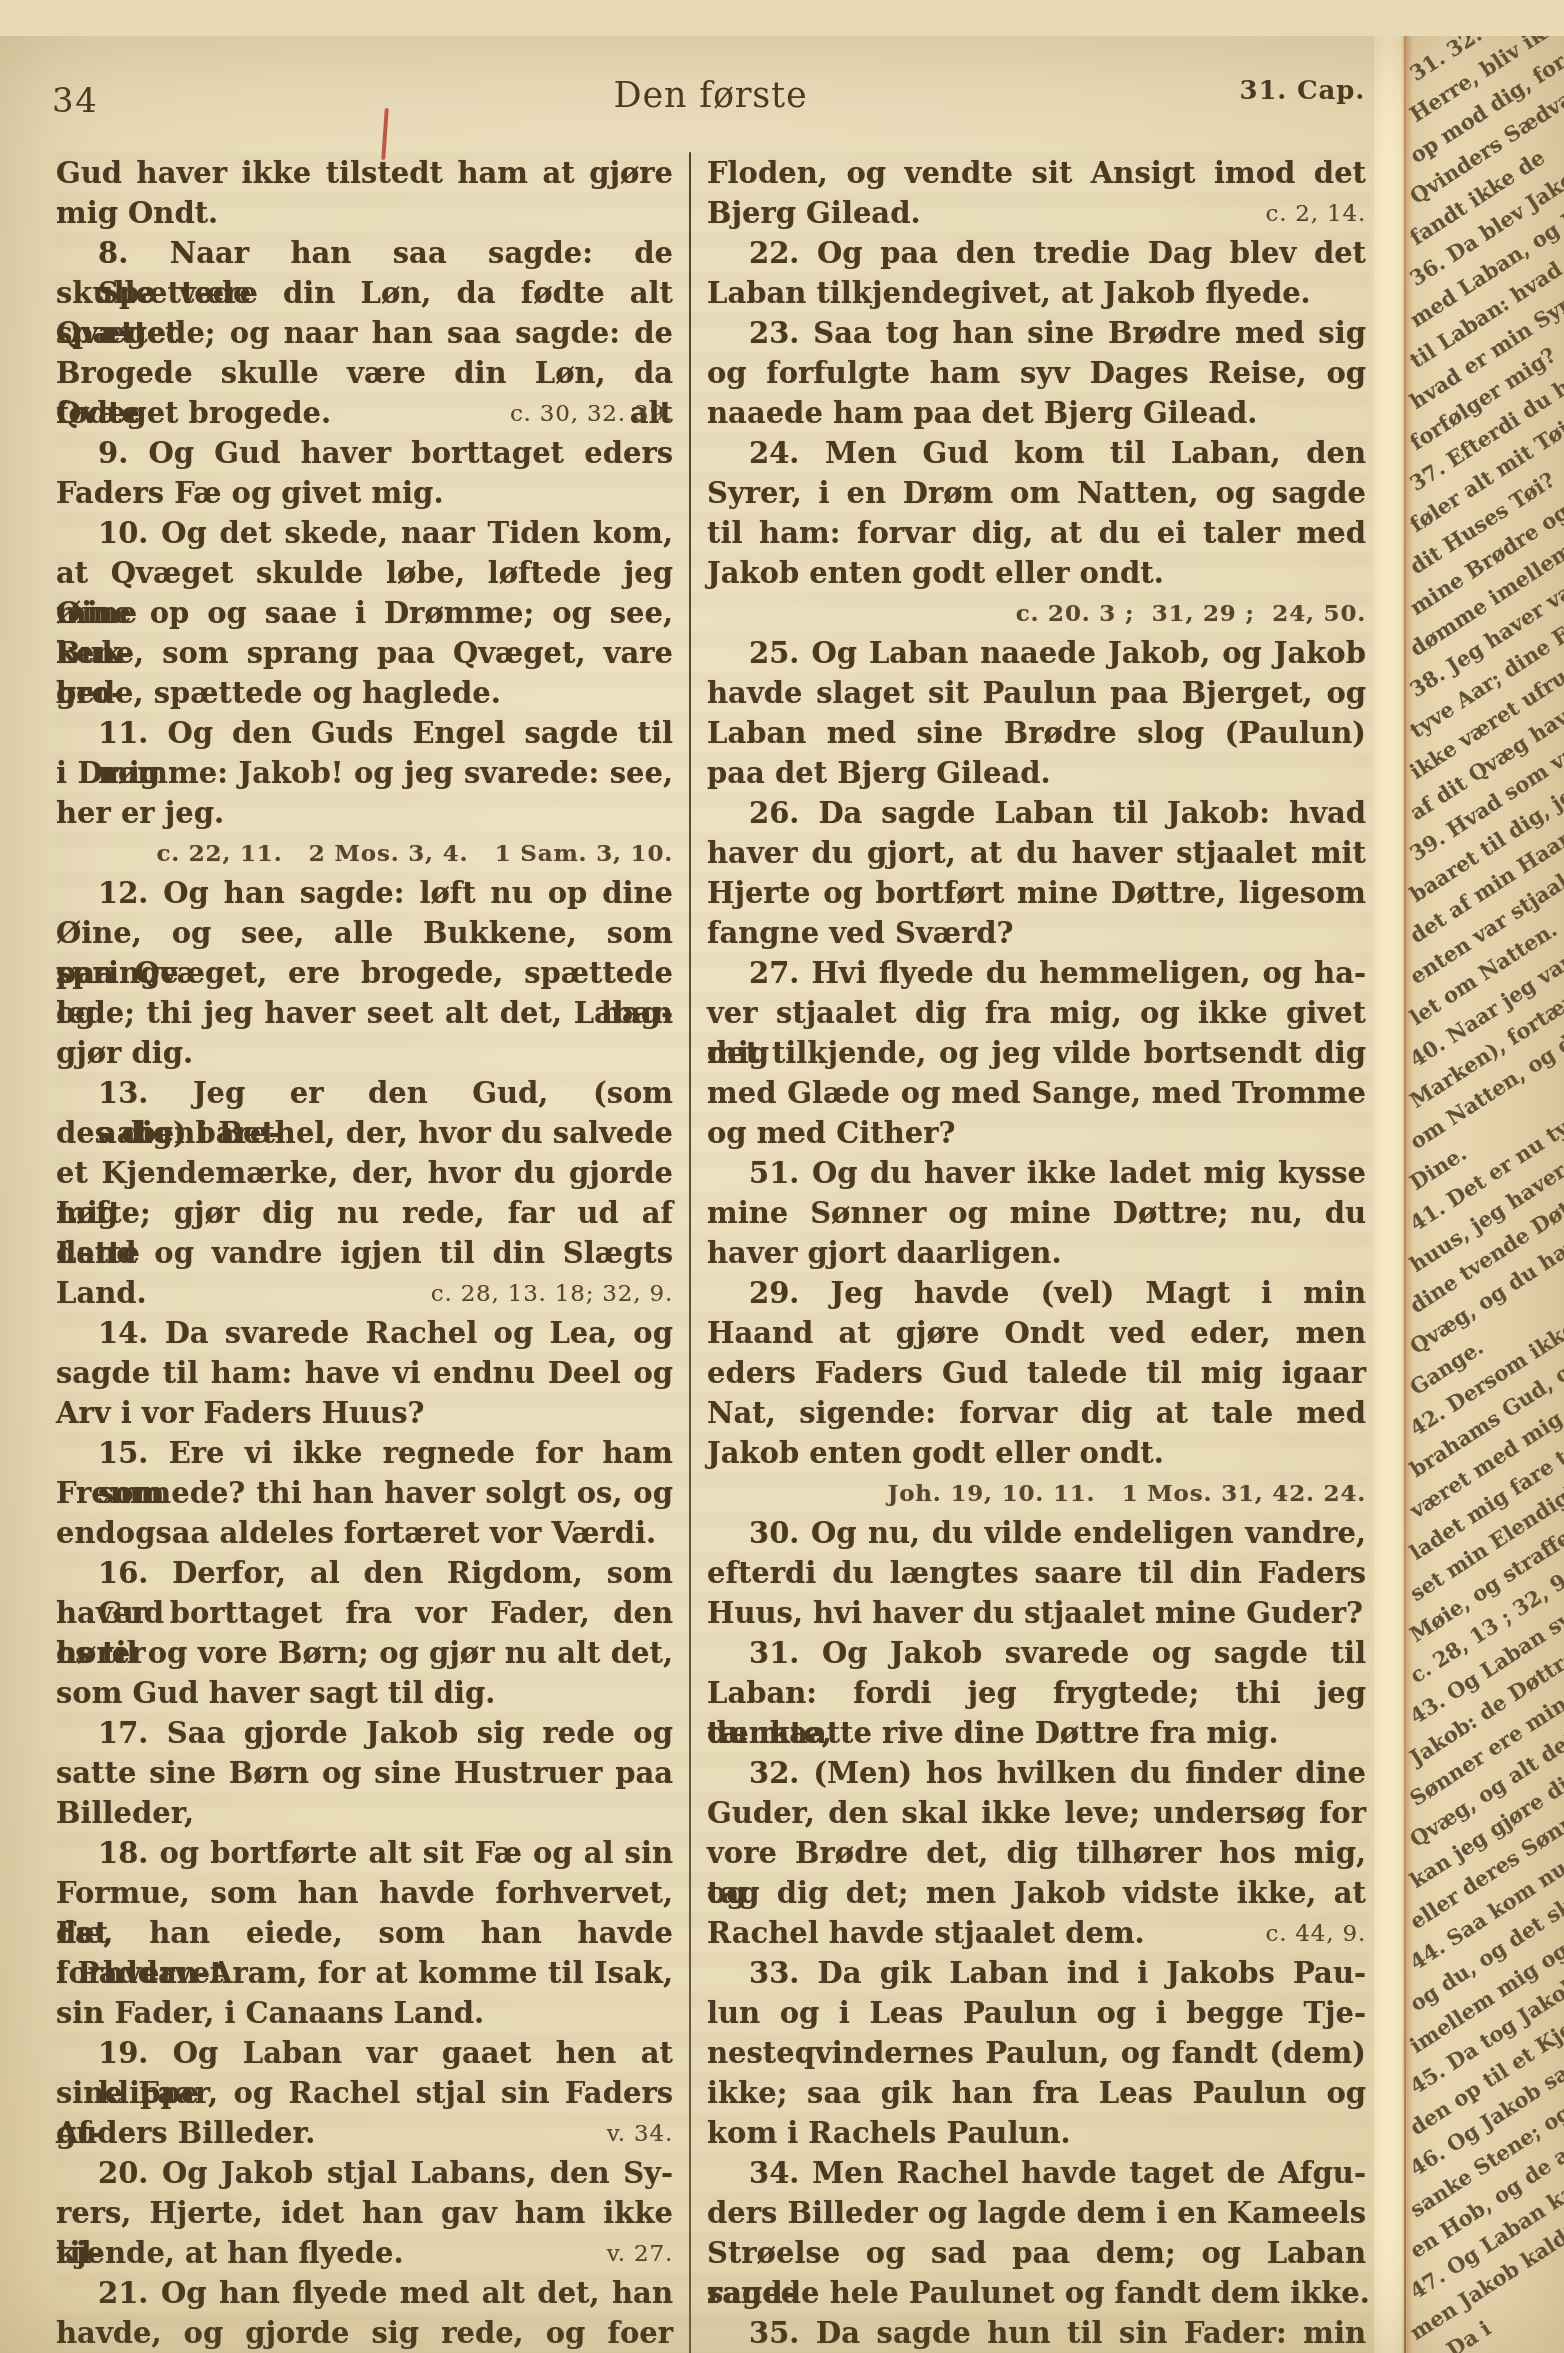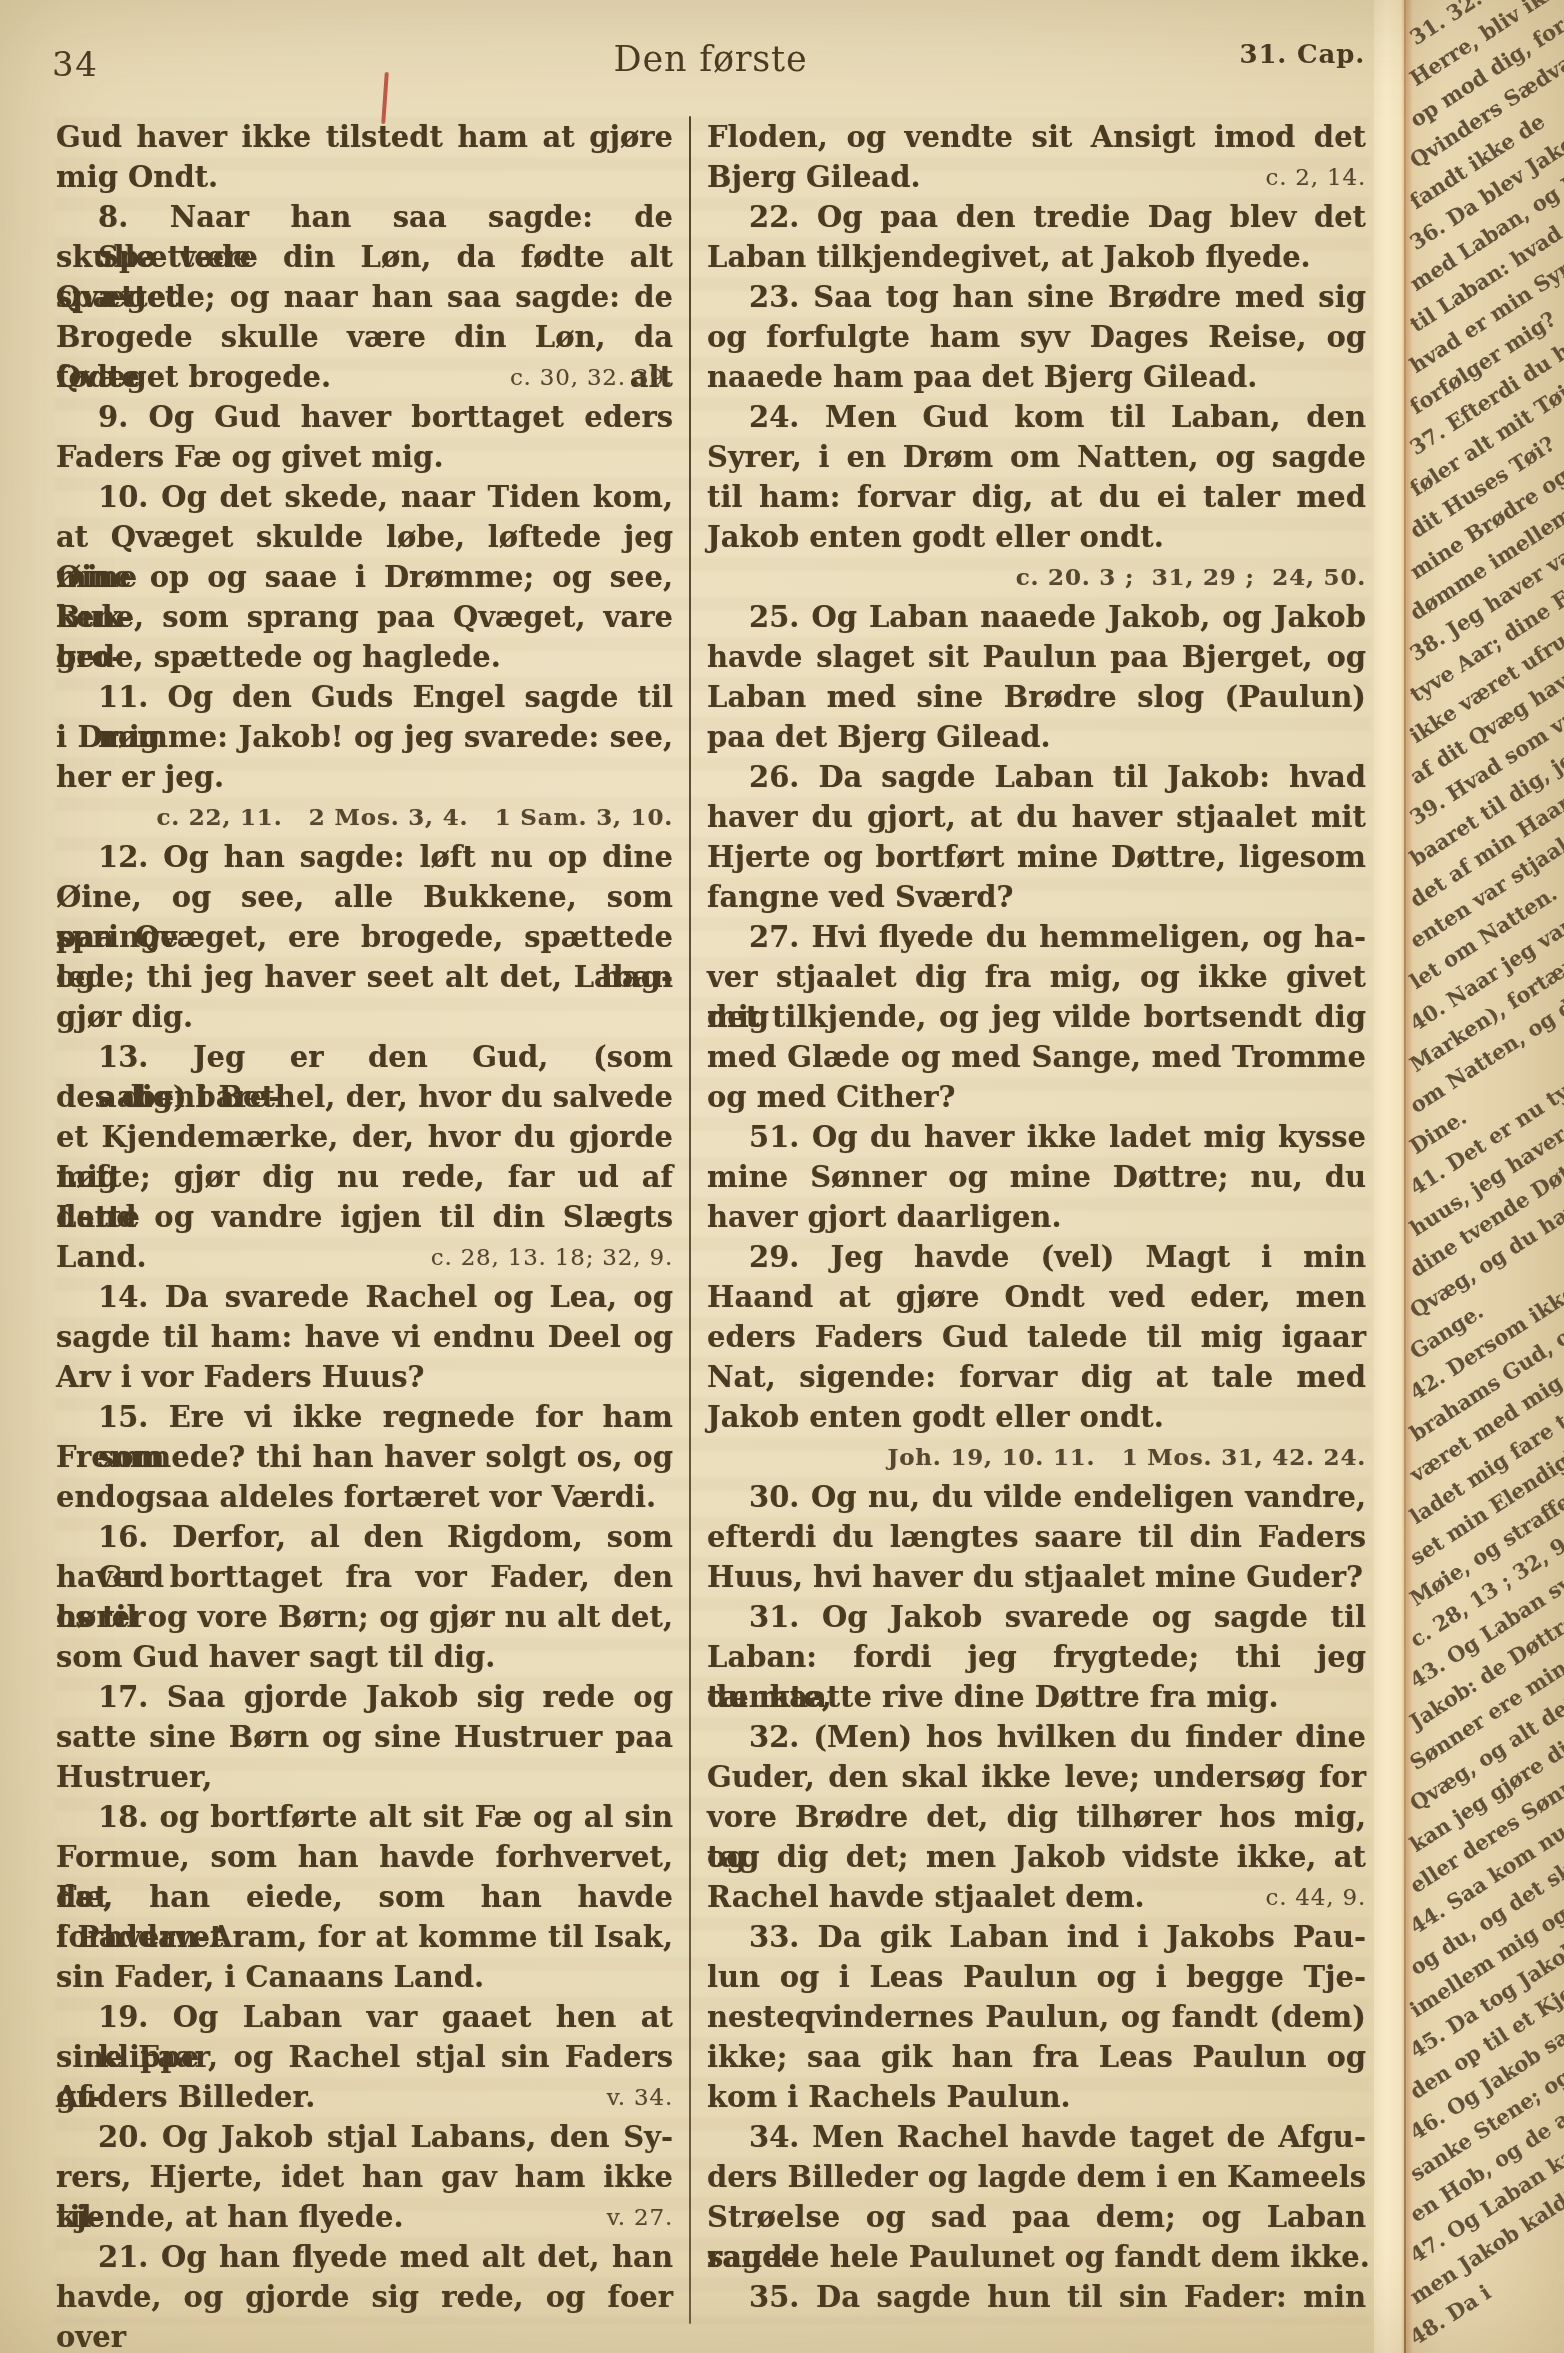--- a/index.html
+++ b/index.html
@@ -5,20 +5,21 @@
   html,body{margin:0;padding:0;}
   body{
     width:1565px;height:2354px;position:relative;overflow:hidden;
     font-family:"DejaVu Serif","Liberation Serif",serif;
     background:#e8dab7;
   }
   .page{
     position:absolute;inset:0;
     background:
       radial-gradient(ellipse at 42% 38%, #efe2c3 0%, #e9dcb9 50%, #e0cfa6 92%, #d9c697 100%);
+    margin-top: 36px;
   }
   
   .ghost{
     position:absolute;left:55px;top:117px;width:1315px;height:2207px;
     background:repeating-linear-gradient(to bottom, rgba(122,100,66,0.045) 0 14px, transparent 14px 40px);
     filter:blur(1.6px);pointer-events:none;
   }
   .pagenum{
     position:absolute;left:52px;top:44px;font-size:34px;color:#4a3a22;
     letter-spacing:1.6px;
@@ -136,21 +137,21 @@
       <div class="tline endline">Arv i vor Faders Huus?</div>
       <div class="tline justify indent">15. Ere vi ikke regnede for ham som</div>
       <div class="tline justify">Fremmede? thi han haver solgt os, og</div>
       <div class="tline endline">endogsaa aldeles fortæret vor Værdi.</div>
       <div class="tline justify indent">16. Derfor, al den Rigdom, som Gud</div>
       <div class="tline justify">haver borttaget fra vor Fader, den hører</div>
       <div class="tline justify">os til og vore Børn; og gjør nu alt det,</div>
       <div class="tline endline">som Gud haver sagt til dig.</div>
       <div class="tline justify indent">17. Saa gjorde Jakob sig rede og</div>
       <div class="tline justify">satte sine Børn og sine Hustruer paa</div>
-      <div class="tline endline">Hustruer,</div>
+      <div class="tline endline">Billeder,</div>
       <div class="tline justify indent">18. og bortførte alt sit Fæ og al sin</div>
       <div class="tline justify">Formue, som han havde forhvervet, det</div>
       <div class="tline justify">Fæ, han eiede, som han havde forhvervet</div>
       <div class="tline justify">i Paddan-Aram, for at komme til Isak,</div>
       <div class="tline endline">sin Fader, i Canaans Land.</div>
       <div class="tline justify indent">19. Og Laban var gaaet hen at klippe</div>
       <div class="tline justify">sine Faar, og Rachel stjal sin Faders Af-</div>
       <div class="tline refsplit">
         <span>guders Billeder.</span>
         <span class="refsmall">v. 34.</span>

